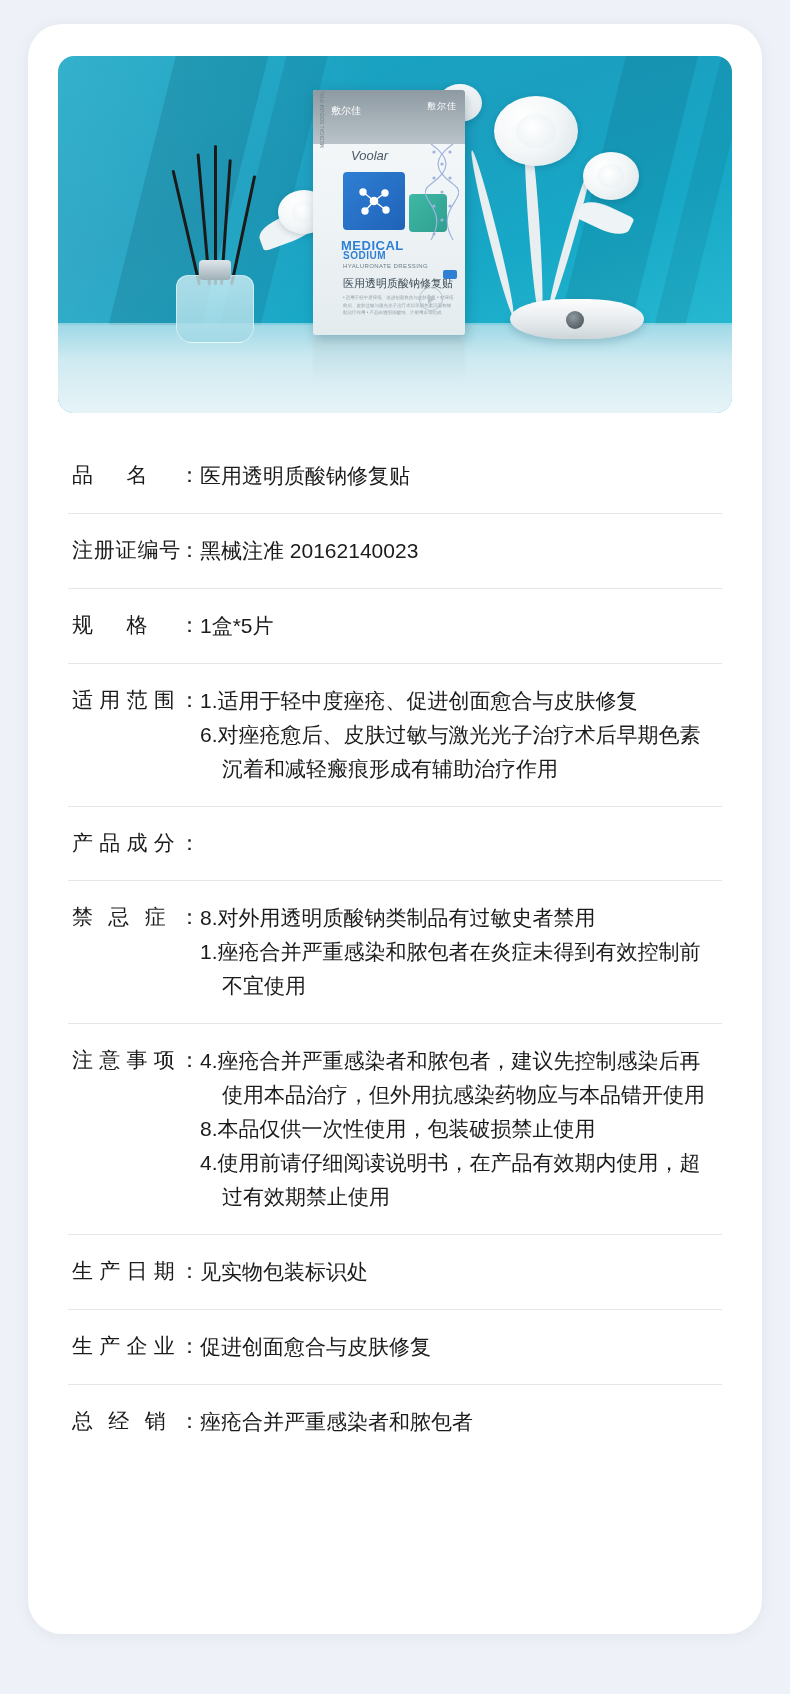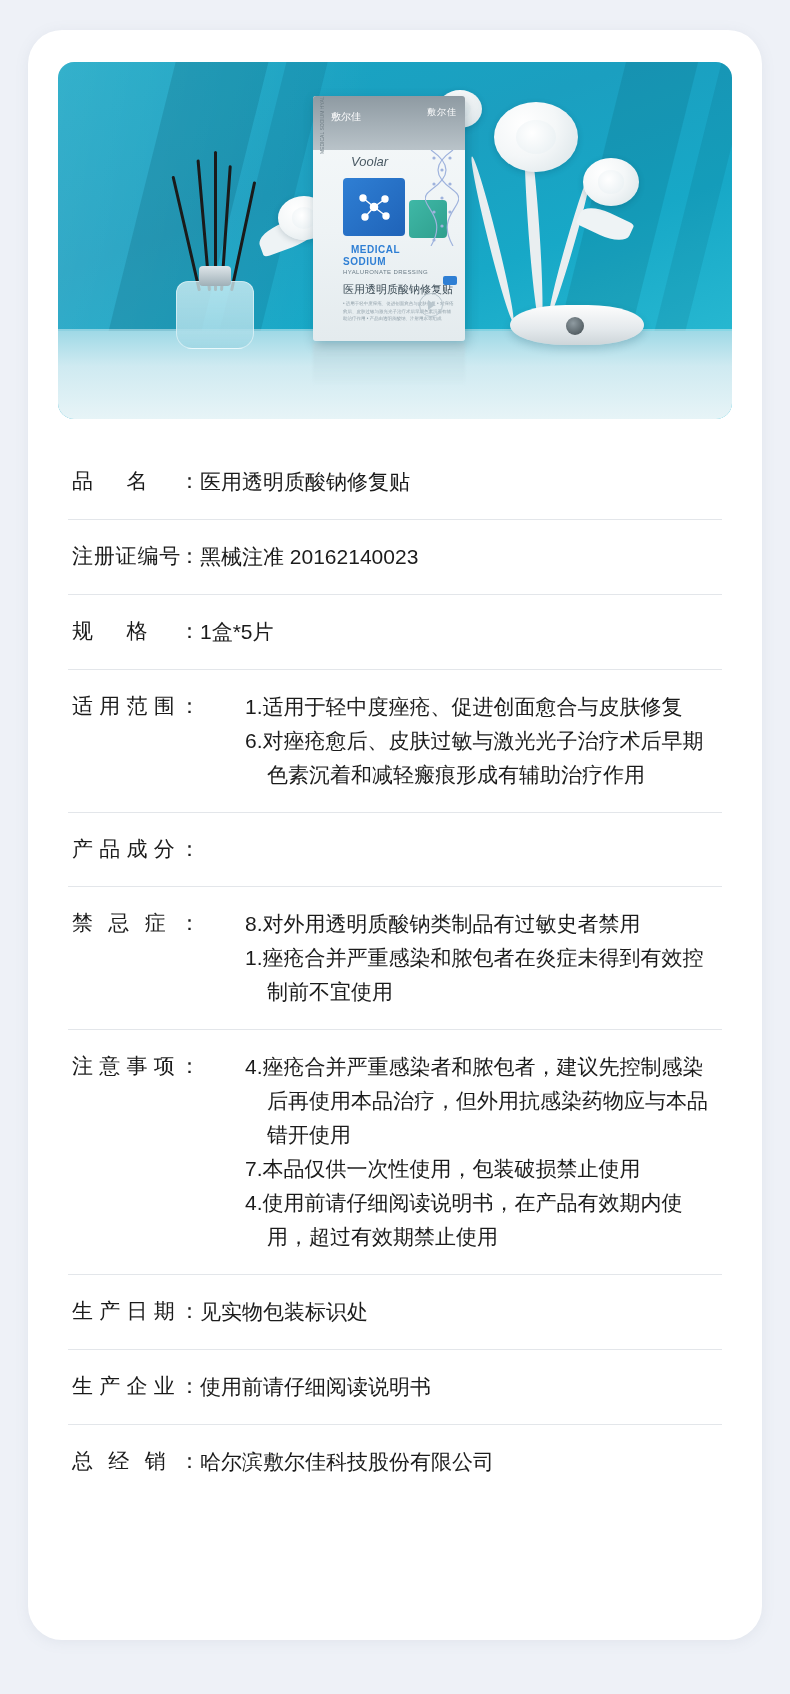--- a/index.html
+++ b/index.html
@@ -10,21 +10,21 @@
     width: 790px;
     min-height: 1694px;
     background: #eef1f7;
     font-family: "Liberation Sans", "DejaVu Sans", sans-serif;
     -webkit-font-smoothing: antialiased;
   }
   .page {
     width: 790px;
     min-height: 1694px;
     box-sizing: border-box;
-    padding: 30px 28px 30px 28px;
+    padding: 24px 28px 30px 28px;
     background: #eef1f7;
   }
   .card {
     background: #ffffff;
     border-radius: 34px;
     box-shadow: 0 2px 14px rgba(120,130,150,0.10);
     padding: 32px 30px 40px 30px;
     box-sizing: border-box;
     width: 734px;
     min-height: 1610px;
@@ -225,22 +225,22 @@
     width: 38px; height: 38px;
     background: linear-gradient(135deg, #3fb8a6, #2f9f8e);
     border-radius: 4px;
   }
   .box .helix {
     position: absolute;
     right: 6px; top: 54px;
     width: 34px; height: 96px;
   }
   .box .en1 {
-    position: absolute; left: 38px; top: 148px;
-    font-size: 10px; font-weight: bold; color: #2f7fd4; letter-spacing: .5px;
+    position: absolute; left: 28px; top: 148px;
+    font-size: 13px; font-weight: bold; color: #2f7fd4; letter-spacing: .5px;
   }
   .box .en2 {
     position: absolute; left: 30px; top: 160px;
     font-size: 10px; font-weight: bold; color: #2f7fd4; letter-spacing: .5px;
   }
   .box .en3 {
     position: absolute; left: 30px; top: 173px;
     font-size: 6px; color: #6b7c87; letter-spacing: .4px;
   }
   .box .cn1 {
@@ -304,21 +304,20 @@
     color: #1b1b1b;
     line-height: 1.62;
   }
   .spec-value .line {
     display: block;
   }
   .spec-value .hang {
     display: block;
     padding-left: 1.05em;
     text-indent: -1.05em;
-    margin-left: 45px;
   }
 </style>
 </head>
 <body>
 
 <div class="page">
   <div class="card">
 
     <div class="hero">
       <div class="wallglow"></div>
@@ -482,21 +481,21 @@
         <div class="spec-row">
           <div class="spec-label" style="display: flex; justify-content: space-between;">
             <span>注</span>
             <span>意</span>
             <span>事</span>
             <span>项</span>
             <span style="margin-left: -2px;">：</span>
           </div>
           <div class="spec-value">
             <span class="hang">4.痤疮合并严重感染者和脓包者，建议先控制感染后再使用本品治疗，但外用抗感染药物应与本品错开使用</span>
-            <span class="hang">7.本品仅供一次性使用，包装破损禁止使用</span>
+            <span class="hang">8.本品仅供一次性使用，包装破损禁止使用</span>
             <span class="hang">4.使用前请仔细阅读说明书，在产品有效期内使用，超过有效期禁止使用</span>
           </div>
         </div>
         <div class="spec-row">
           <div class="spec-label" style="display: flex; justify-content: space-between;">
             <span>生</span>
             <span>产</span>
             <span>日</span>
             <span>期</span>
             <span style="margin-left: -2px;">：</span>
@@ -507,30 +506,30 @@
         </div>
         <div class="spec-row">
           <div class="spec-label" style="display: flex; justify-content: space-between;">
             <span>生</span>
             <span>产</span>
             <span>企</span>
             <span>业</span>
             <span style="margin-left: -2px;">：</span>
           </div>
           <div class="spec-value">
-            <span class="line">使用前请仔细阅读说明书</span>
+            <span class="line">促进创面愈合与皮肤修复</span>
           </div>
         </div>
         <div class="spec-row">
           <div class="spec-label" style="display: flex; justify-content: space-between;">
             <span>总</span>
             <span>经</span>
             <span>销</span>
             <span style="margin-left: -2px;">：</span>
           </div>
           <div class="spec-value">
-            <span class="line">哈尔滨敷尔佳科技股份有限公司</span>
+            <span class="line">痤疮合并严重感染者和脓包者</span>
           </div>
         </div>
       </div>
 
   </div>
 </div>
 
 </body></html>

